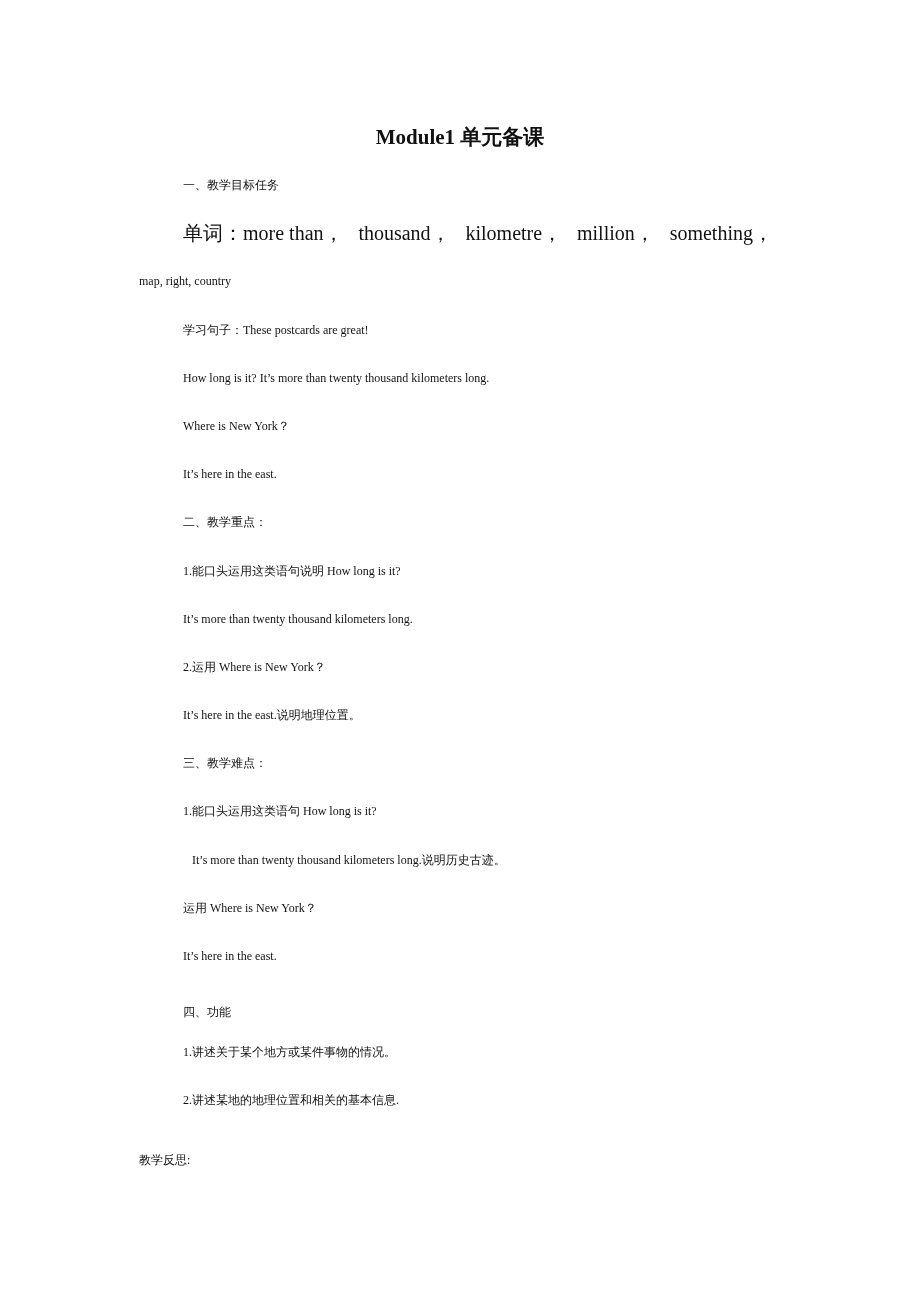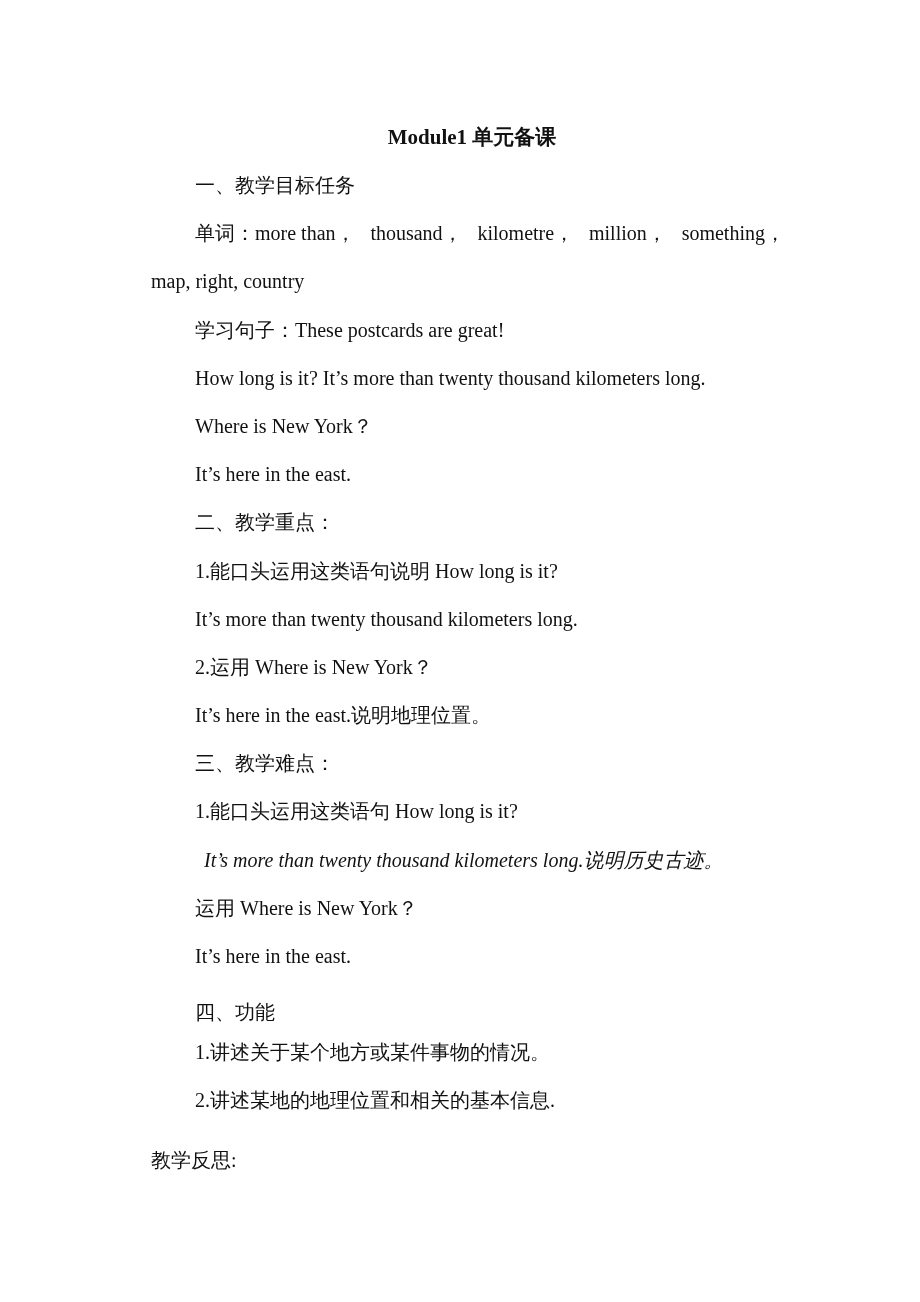--- a/index.html
+++ b/index.html
@@ -10,29 +10,29 @@
     body {
       width: 920px;
       height: 1302px;
       position: relative;
       overflow: hidden;
       font-family: "Liberation Serif", "DejaVu Serif", serif;
       color: #111111;
     }
     .page {
       position: absolute;
-      left: 12px;
+      left: 0;
       top: 0;
       width: 788px;
       height: 1302px;
     }
     .line {
       position: absolute;
       white-space: nowrap;
-      font-size: 20px;
+      font-size: 12px;
       line-height: 24px;
       letter-spacing: 0;
     }
     .title {
       position: absolute;
       left: 0;
       width: 920px;
       text-align: center;
       font-weight: bold;
       font-size: 21px;
@@ -85,21 +85,21 @@
   <div class="line" style="left:183px; top:607px;">It’s more than twenty thousand kilometers long.</div>
 
   <div class="line" style="left:183px; top:655px;">2.运用 Where is New York？</div>
 
   <div class="line" style="left:183px; top:703px;">It’s here in the east.说明地理位置。</div>
 
   <div class="line" style="left:183px; top:751px;">三、教学难点：</div>
 
   <div class="line" style="left:183px; top:799px;">1.能口头运用这类语句 How long is it?</div>
 
-  <div class="line" style="left:192px; top:848px;font-style:italic;">It’s more than twenty thousand kilometers long.说明历史古迹。</div>
+  <div class="line" style="left:192px; top:848px;">It’s more than twenty thousand kilometers long.说明历史古迹。</div>
 
   <div class="line" style="left:183px; top:896px;">运用 Where is New York？</div>
 
   <div class="line" style="left:183px; top:944px;">It’s here in the east.</div>
 
   <div class="line" style="left:183px; top:992px;margin-top:8px;">四、功能</div>
 
   <div class="line" style="left:183px; top:1040px;">1.讲述关于某个地方或某件事物的情况。</div>
 
   <div class="line" style="left:183px; top:1088px;">2.讲述某地的地理位置和相关的基本信息.</div>

